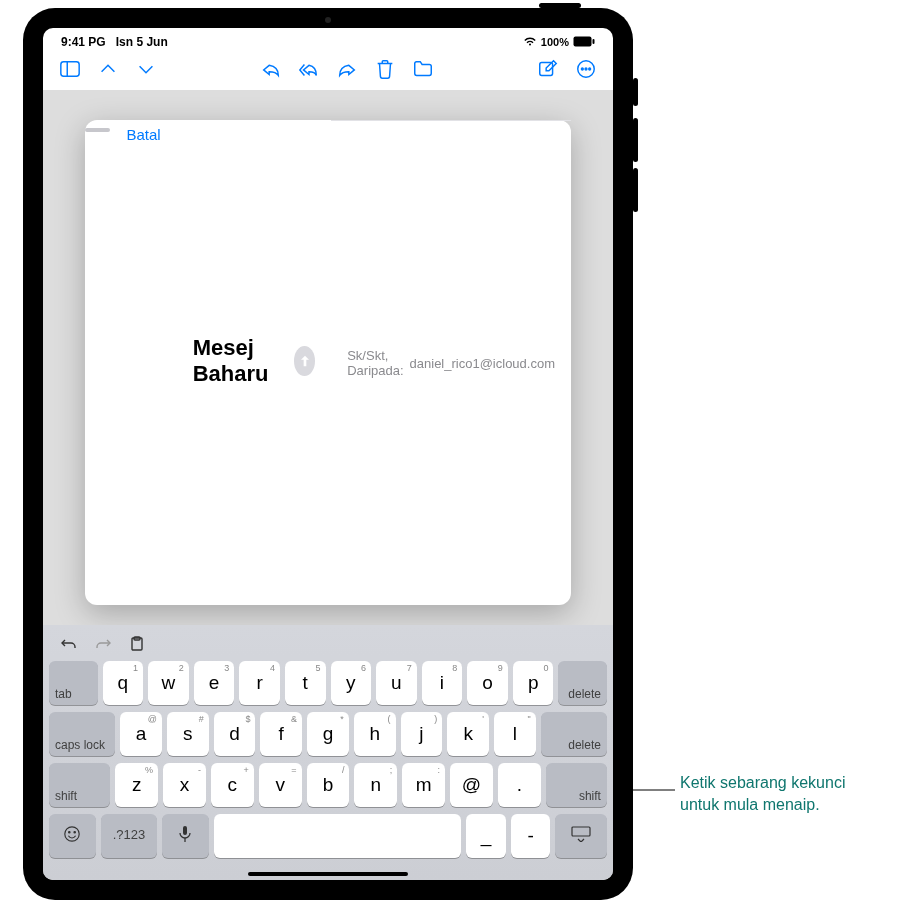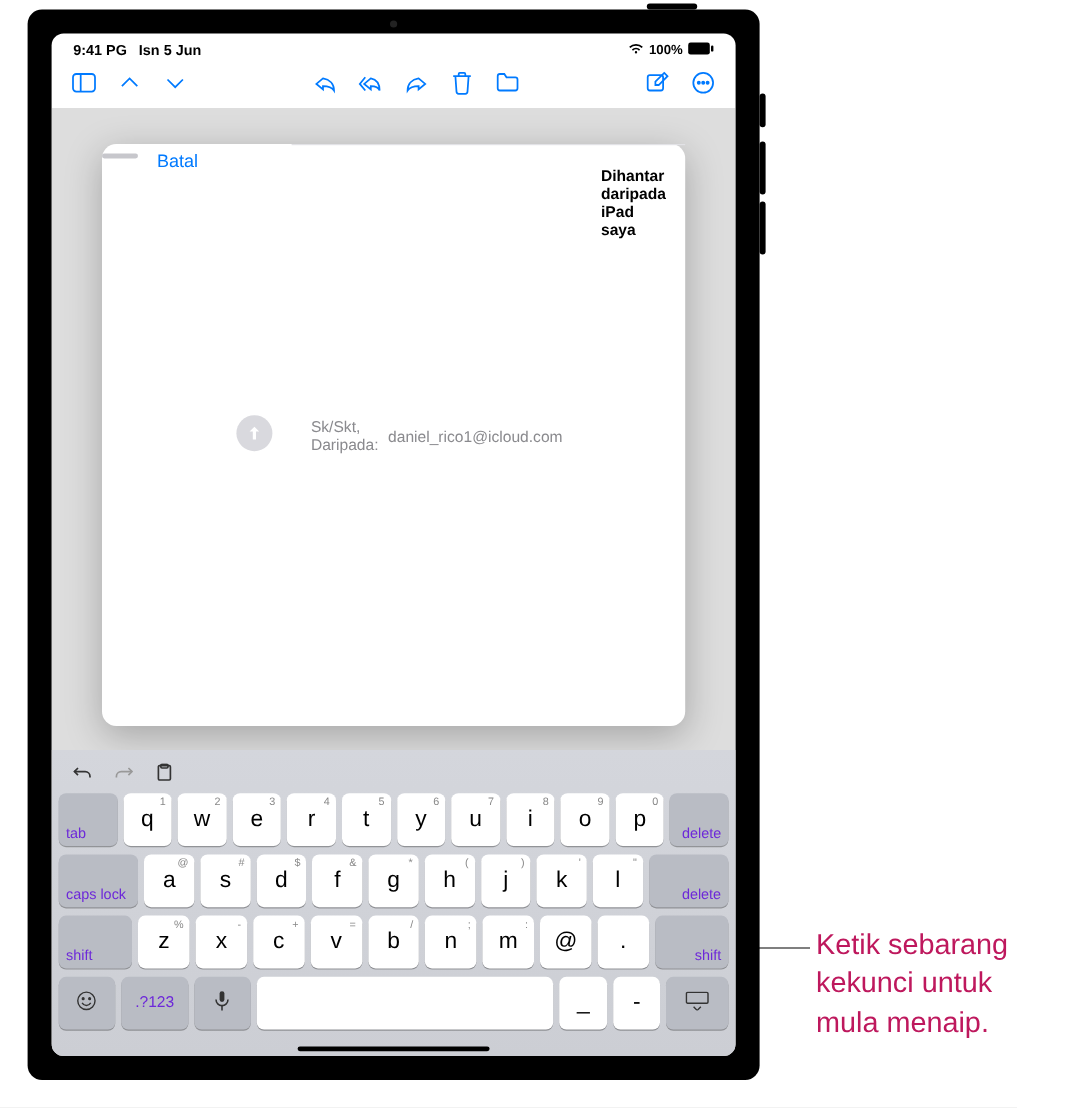--- a/index.html
+++ b/index.html
@@ -10,21 +10,21 @@
     height: 923px;
     position: relative;
   }
   .ipad-frame {
     position: absolute;
     left: 23px;
     top: 8px;
     width: 610px;
     height: 892px;
     background: #000;
-    border-radius: 12px;
+    border-radius: 32px;
     padding: 20px;
   }
   .ipad-screen {
     width: 100%;
     height: 100%;
     background: #fff;
     border-radius: 10px;
     overflow: hidden;
     position: relative;
   }
@@ -160,43 +160,43 @@
     position:relative;
     flex:1;
   }
   .key .hint {
     position:absolute; top:2px; right:5px;
     font-size:9px; color:#888;
   }
   .key.mod {
     background:#b9bcc4;
     font-size:12px;
-    color:#6d28d9;
+    color:#404040;
     justify-content:flex-end;
     align-items:flex-start;
     padding:0 6px 4px 6px;
     text-align:center;
   }
   .key.mod.center { align-items:center; justify-content:center; }
   .key.mod.right { align-items:flex-end; }
   .key.space { flex:5; }
   .home-indicator {
     position:absolute;
     bottom:4px; left:50%; transform:translateX(-50%);
     width:160px; height:4px; border-radius:3px; background:#000;
   }
 
   
   .callout {
     position:absolute;
     left:680px;
     top:772px;
-    font-size:24px;
+    font-size:16px;
     line-height:1.35;
-    color:#be185d;
+    color:#0f766e;
     width:200px;
   }
   .callout-line {
     position:absolute;
     left:627px;
     top:700px;
     width:58px;
     height:97px;
     pointer-events:none;
   }
@@ -299,32 +299,30 @@
     </div>
 
     <div class="backdrop"></div>
 
     <div class="compose">
       <div class="grabber"></div>
       <div class="compose-header">
         <span class="cancel-btn">Batal</span>
       </div>
       <div class="title-row">
+        <div class="compose-title">Mesej Baharu</div>
         <div class="send-btn">
           <svg viewBox="0 0 24 24">
               <path d="M12 4l6 6h-4v10h-4V10H6z"></path>
             </svg>
         </div>
       </div>
       <div class="field-row">
         <span class="field-label">Sk/Skt, Daripada:</span>
         <span class="field-value">daniel_rico1@icloud.com</span>
-      </div>
-      <div class="body-area">
-        <span>Dihantar daripada iPad saya</span>
       </div>
     </div>
 
     <div class="keyboard">
       <div class="kb-shortcut-row">
         <div class="sc">
             <svg width="18" height="14" viewBox="0 0 18 14" fill="none" stroke="#333" stroke-width="1.4">
               <path d="M5 3L2 6l3 3"></path>
               <path d="M2 6h9a4 4 0 014 4v1"></path>
             </svg>

